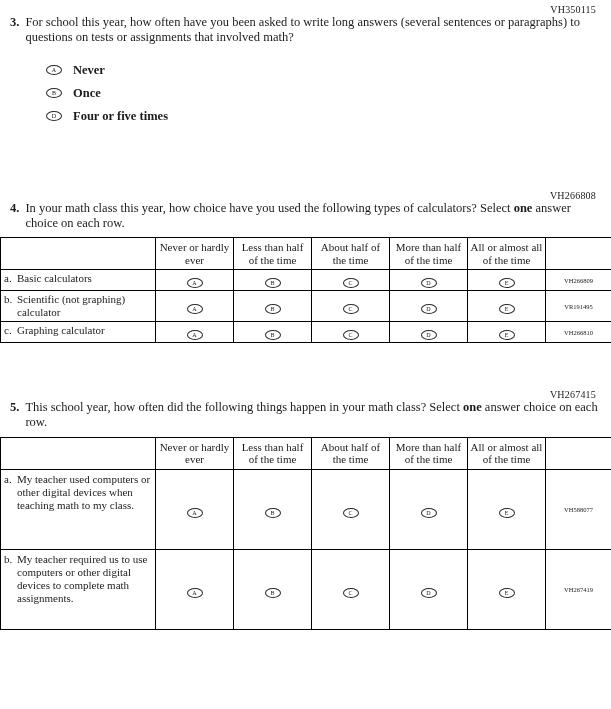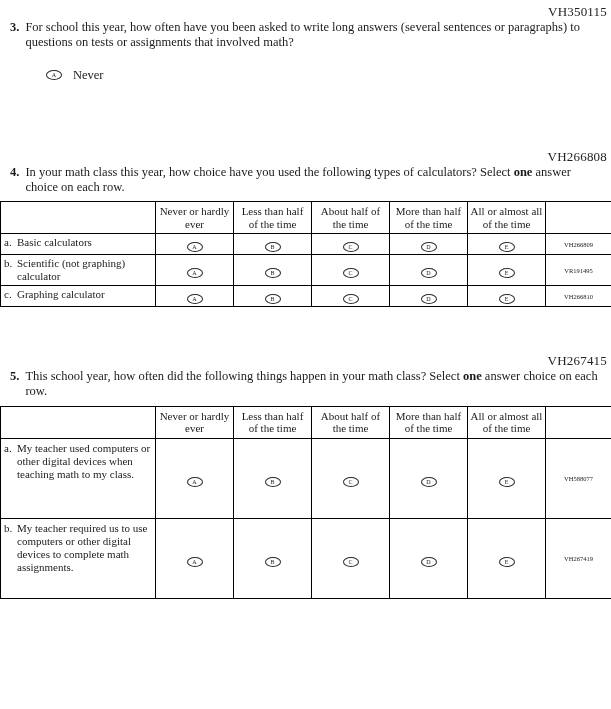--- a/index.html
+++ b/index.html
@@ -5,37 +5,37 @@
   * { margin:0; padding:0; box-sizing:border-box; }
   html,body { background:#fff; }
   body {
     width:611px; height:709px;
     font-family:"Liberation Serif", serif;
     color:#1b1b1b;
     overflow:hidden;
     position:relative;
   }
   .code {
-    font-size:13px;
+    font-size:10px;
     letter-spacing:0.2px;
     text-align:right;
-    padding-right:4px;
+    padding-right:15px;
     color:#222;
   }
   .code-top { padding-top:4px; }
   .q-block { margin:0 10px; }
   .q-line { display:flex; gap:6px; font-size:12.5px; line-height:1.22; }
   .q-num { font-weight:bold; flex:none; }
   .q-text { flex:1; }
   .q-text b { font-weight:bold; }
 
   
   .options { margin:13px 0 0 36px; }
   .option { display:flex; align-items:center; gap:11px; height:23px; }
-  .option-label { font-size:12.5px; }
+  .option-label { font-size:12.5px;font-weight:bold; }
 
   
   .bubble {
     display:inline-flex; align-items:center; justify-content:center;
     width:16px; height:10px;
     border:1px solid #2a2a2a;
     border-radius:50%;
     font-size:6px; line-height:1;
     color:#222;
     flex:none;
@@ -71,20 +71,28 @@
 <div class="q-block">
   <div class="q-line">
     <span class="q-num">3.</span>
     <div class="q-text">For school this year, how often have you been asked to write long answers (several sentences or paragraphs) to questions on tests or assignments that involved math?</div>
   </div>
   <div class="options">
     <div class="option">
       <span class="bubble">A</span>
       <span class="option-label">Never</span>
     </div>
+    <div class="option">
+      <span class="bubble">B</span>
+      <span class="option-label">Once</span>
+    </div>
+    <div class="option">
+      <span class="bubble">D</span>
+      <span class="option-label">Four or five times</span>
+    </div>
   </div>
 </div>
 
 <div class="gap-q4"></div>
 
 <div class="code">VH266808</div>
 
 <div class="q-block">
   <div class="q-line">
     <span class="q-num">4.</span>

